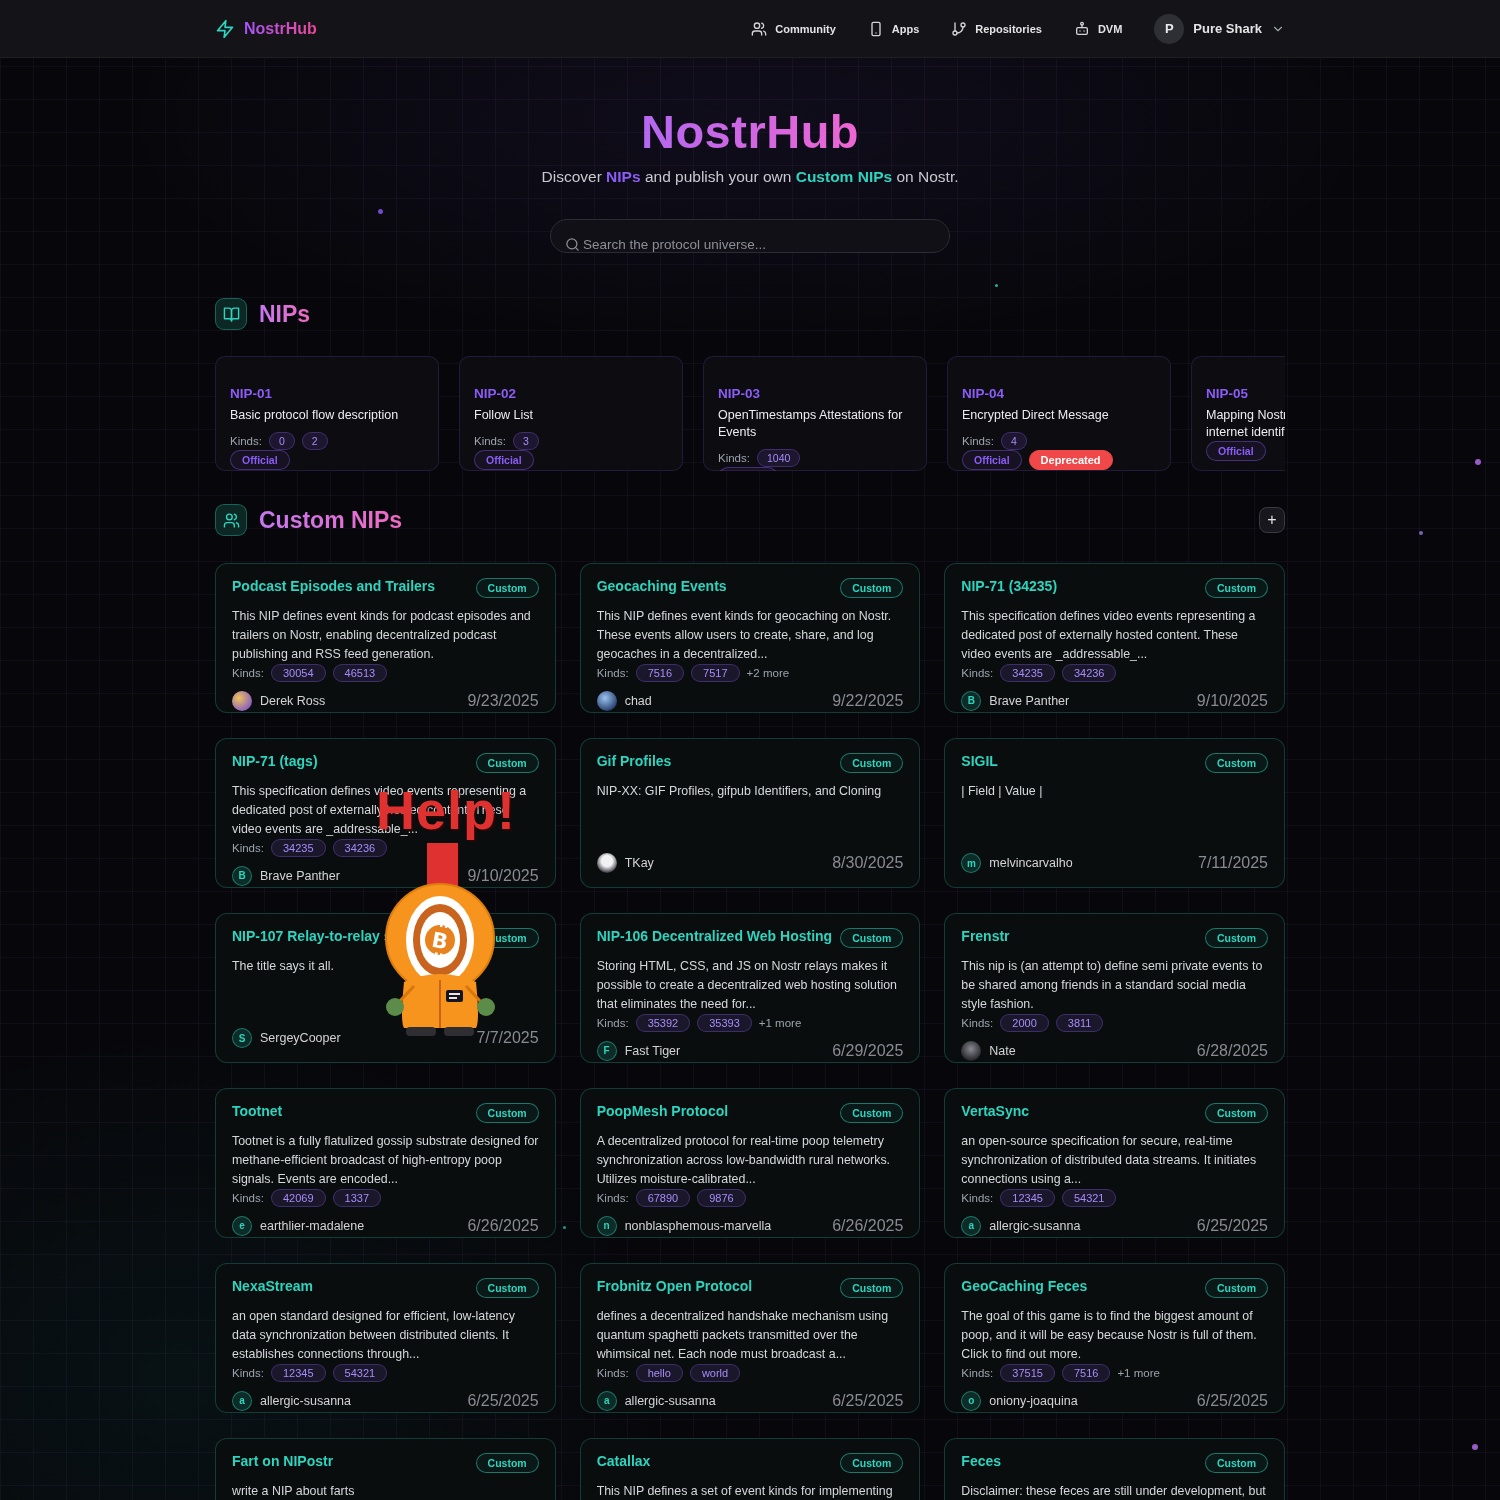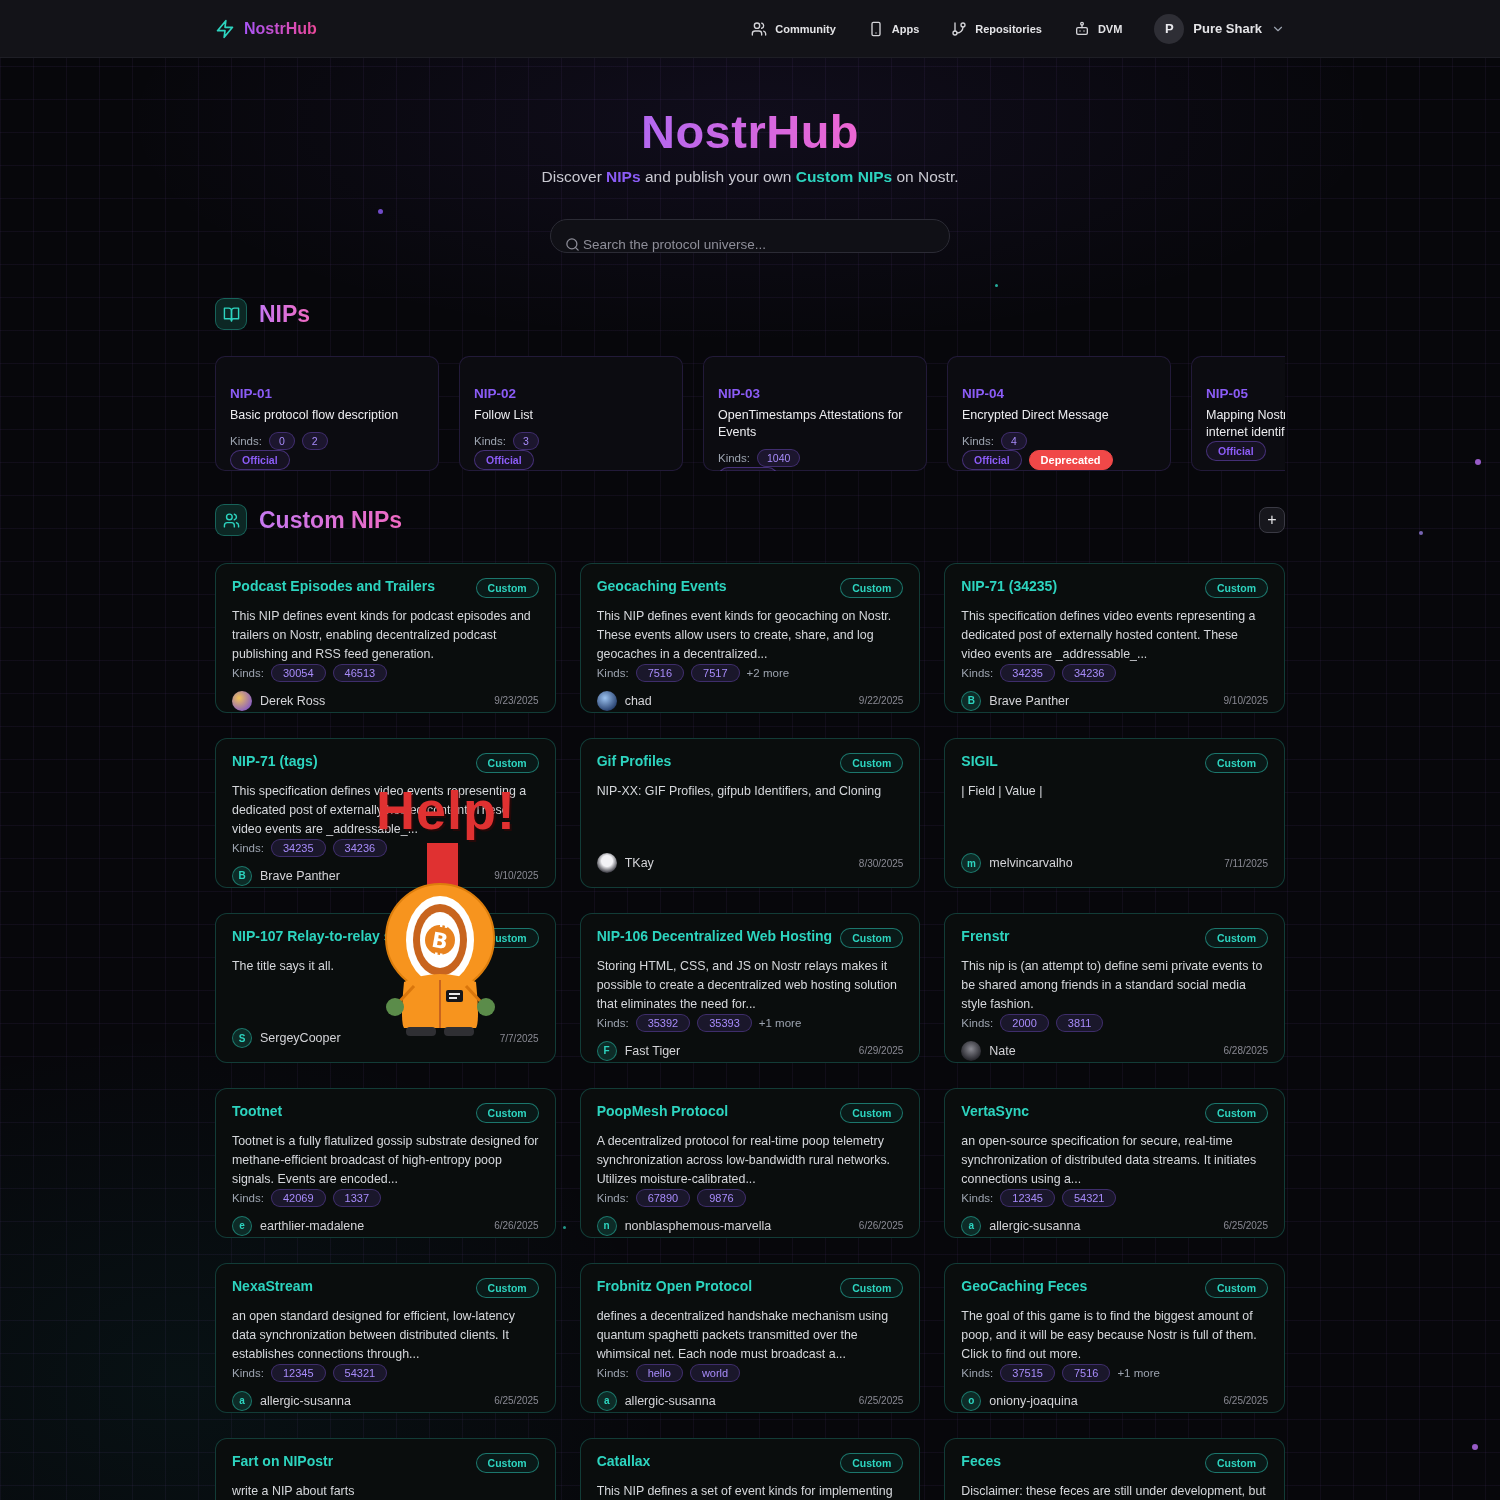--- a/index.html
+++ b/index.html
@@ -83,21 +83,21 @@
   .cc-bottom .kind-pill { font-size:11px; padding:2px 11px; }
   .kinds-more { font-size:11.5px; color:#9ca3af; }
   .cc-footer { display:flex; align-items:center; gap:8px; }
   .av { width:20px; height:20px; border-radius:50%; flex:0 0 auto; }
   .av-letter { background:#0d2b27; border:1px solid rgba(45,212,191,.45); color:#2dd4bf; font-size:10px; font-weight:bold; display:flex; align-items:center; justify-content:center; }
   .av-gold  { background:radial-gradient(circle at 35% 35%, #f0c35a, #8a5fc0 75%); }
   .av-blue  { background:radial-gradient(circle at 40% 35%, #9cc3f0, #27406e 75%); }
   .av-light { background:radial-gradient(circle at 50% 40%, #f2f2f5 35%, #23232b 80%); }
   .av-dark  { background:radial-gradient(circle at 50% 40%, #8a8a92, #1c1c22 80%); }
   .cc-name { font-size:12.5px; color:#d4d4d8; }
-  .cc-date { margin-left:auto; font-size:10px; color:#8a8a94; }
+  .cc-date { margin-left:auto; font-size:16px; color:#8a8a94; }
 
   
   .meme { position:absolute; left:376px; top:779px; width:145px; height:260px; z-index:4; pointer-events:none; }
   .help-text { font-size:54px; font-weight:900; color:#e03131; letter-spacing:1px; text-shadow:2px 2px 0 rgba(90,0,0,.35); }
   .red-bar { position:absolute; left:51px; top:64px; width:31px; height:43px; background:#e03131; box-shadow:2px 2px 0 rgba(90,0,0,.25); }
   .kenny { position:absolute; left:8px; top:103px; }
 
   
   .dot { position:absolute; border-radius:50%; z-index:0; }
   .dot-1 { left:378px; top:209px; width:5px; height:5px; background:#8b5cf6; opacity:.8; }

